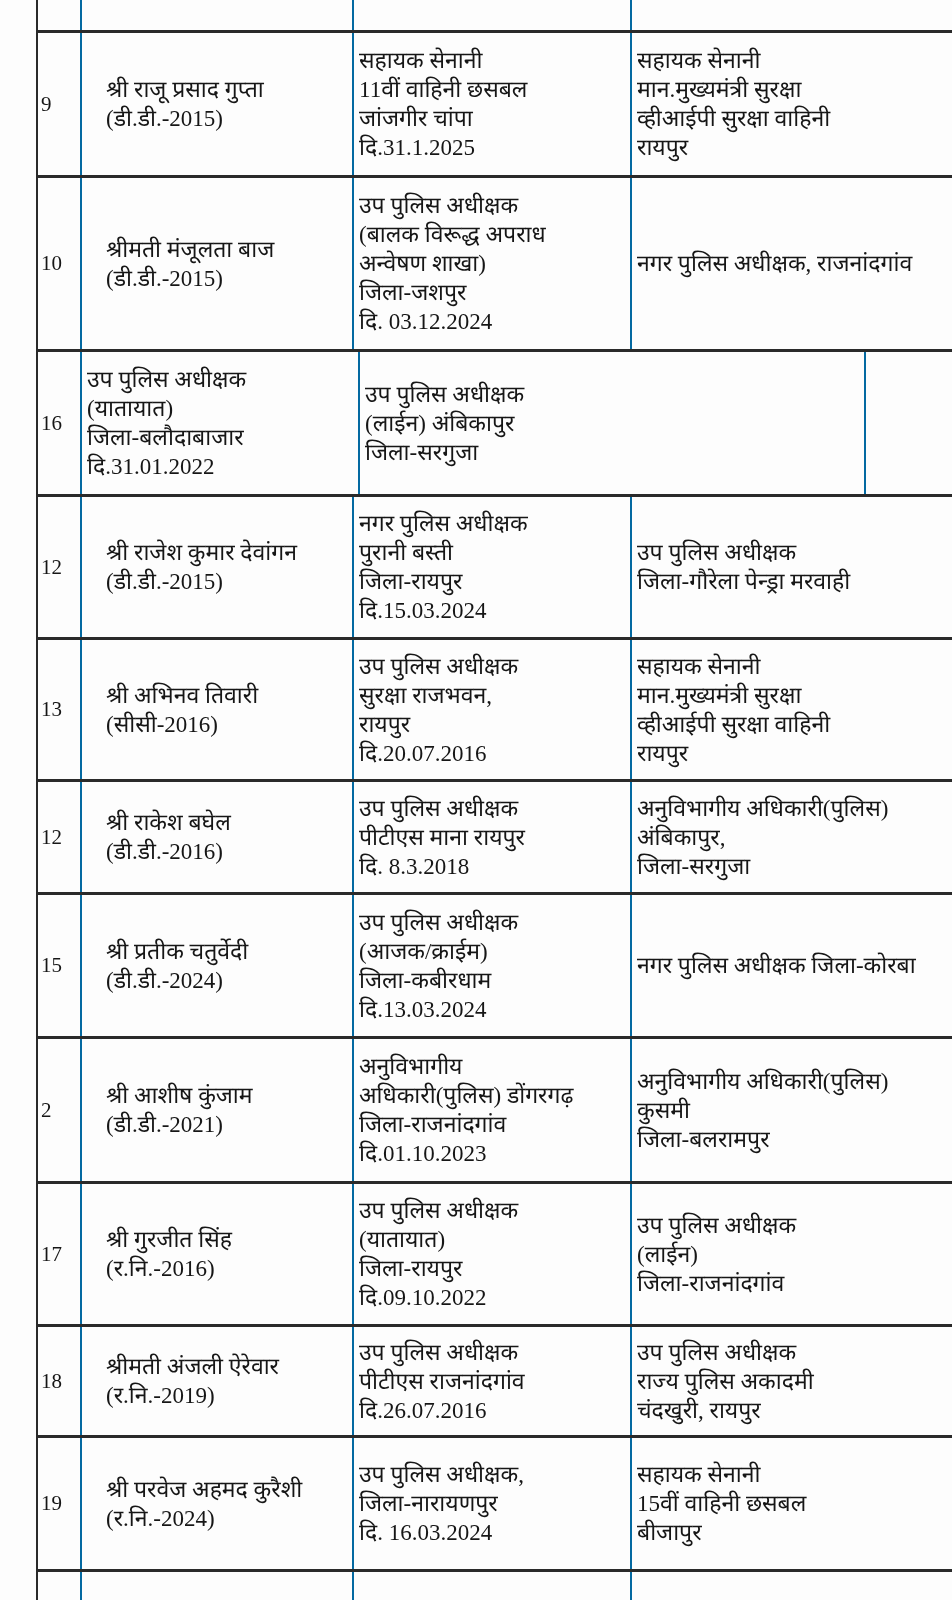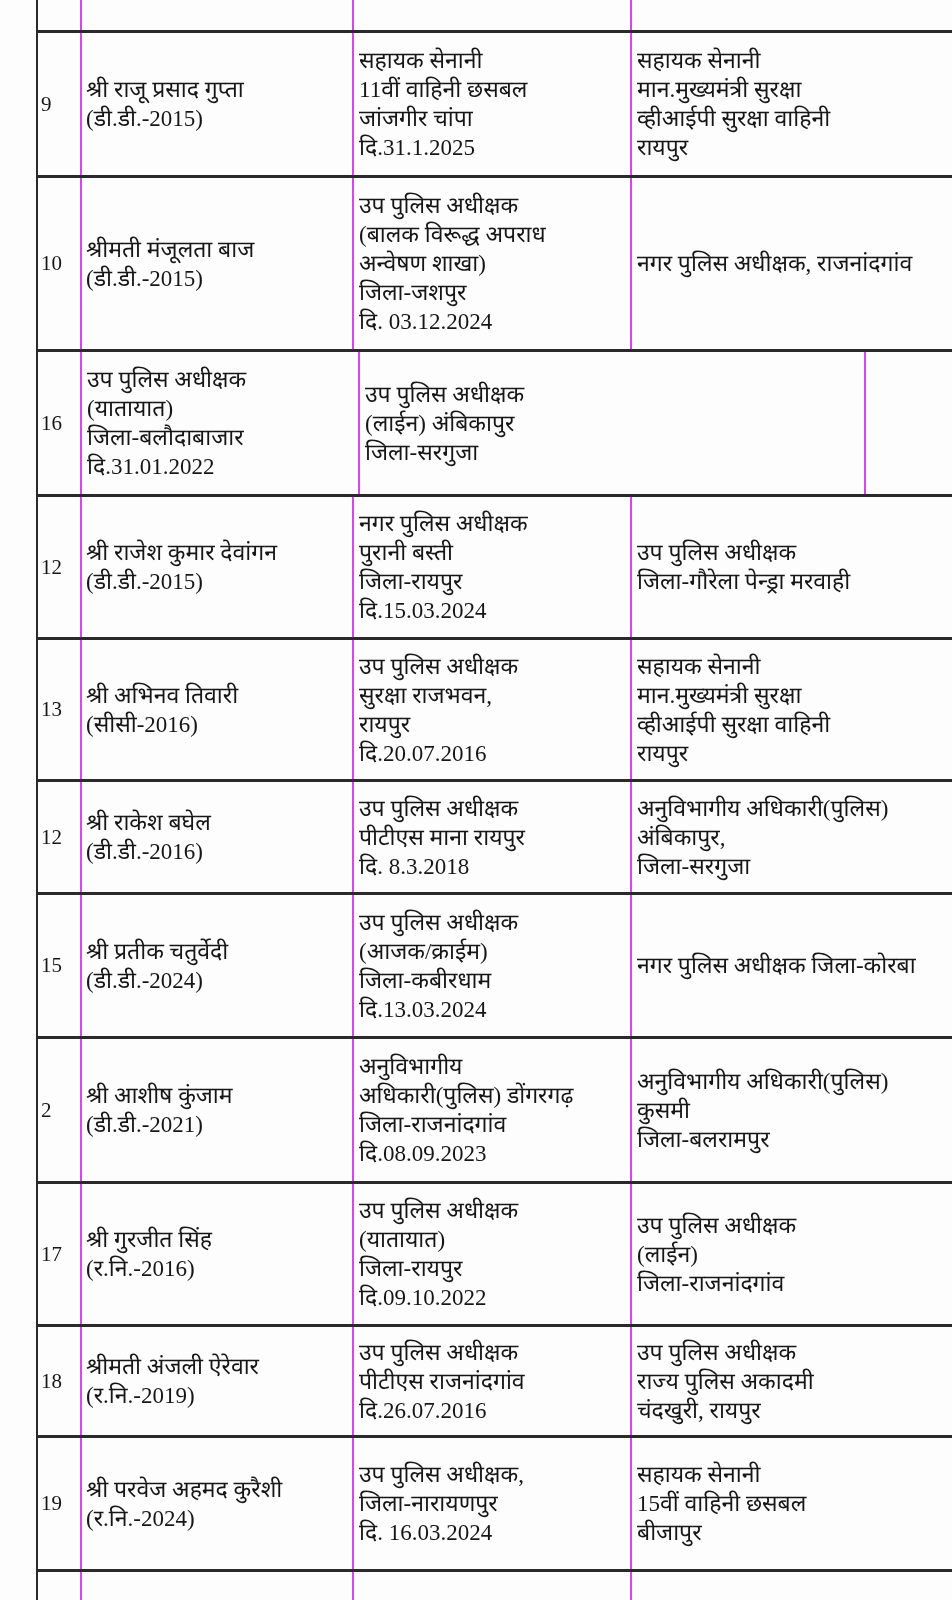--- a/index.html
+++ b/index.html
@@ -8,26 +8,26 @@
     background:#fdfdfd; overflow:hidden;
     font-family:"Liberation Serif", serif;
     color:#161616;
   }
   .tbl {
     position:absolute; left:36px; top:0; width:1100px;
     border-left:2px solid #2a2a2a;
   }
   .tr { display:flex; border-bottom:3px solid #2a2a2a; box-sizing:border-box; }
   .td {
-    box-sizing:border-box; border-right:2px solid #d946ef;
+    box-sizing:border-box; border-right:2px solid #0369a1;
     padding:3px 5px; display:flex; flex-direction:column; justify-content:center;
     white-space:pre-line; font-size:23px; line-height:29px; overflow:hidden;
   }
   .td.sn   { width:44px;  font-size:21px; padding-left:3px; justify-content:center; }
-  .td.name { width:272px; padding-left:4px; }
+  .td.name { width:272px; padding-left:24px; }
   .td.from { width:278px; }
   .td.to   { width:506px; }
   .tr.partial-top    { height:33px; }
   .tr.partial-bottom { height:28px; border-bottom:none; }
   .tr.partial-bottom .td, .tr.partial-top .td { padding:0; }
 </style>
 </head>
 <body>
 
 <div class="page">
@@ -126,21 +126,21 @@
       <div class="td to">नगर पुलिस अधीक्षक जिला-कोरबा</div>
     </div>
 
     <div class="tr" style="height:145px">
       <div class="td sn">2</div>
       <div class="td name">श्री आशीष कुंजाम
 (डी.डी.-2021)</div>
       <div class="td from">अनुविभागीय
 अधिकारी(पुलिस) डोंगरगढ़
 जिला-राजनांदगांव
-दि.08.09.2023</div>
+दि.01.10.2023</div>
       <div class="td to">अनुविभागीय अधिकारी(पुलिस)
 कुसमी
 जिला-बलरामपुर</div>
     </div>
 
     <div class="tr" style="height:143px">
       <div class="td sn">17</div>
       <div class="td name">श्री गुरजीत सिंह
 (र.नि.-2016)</div>
       <div class="td from">उप पुलिस अधीक्षक

